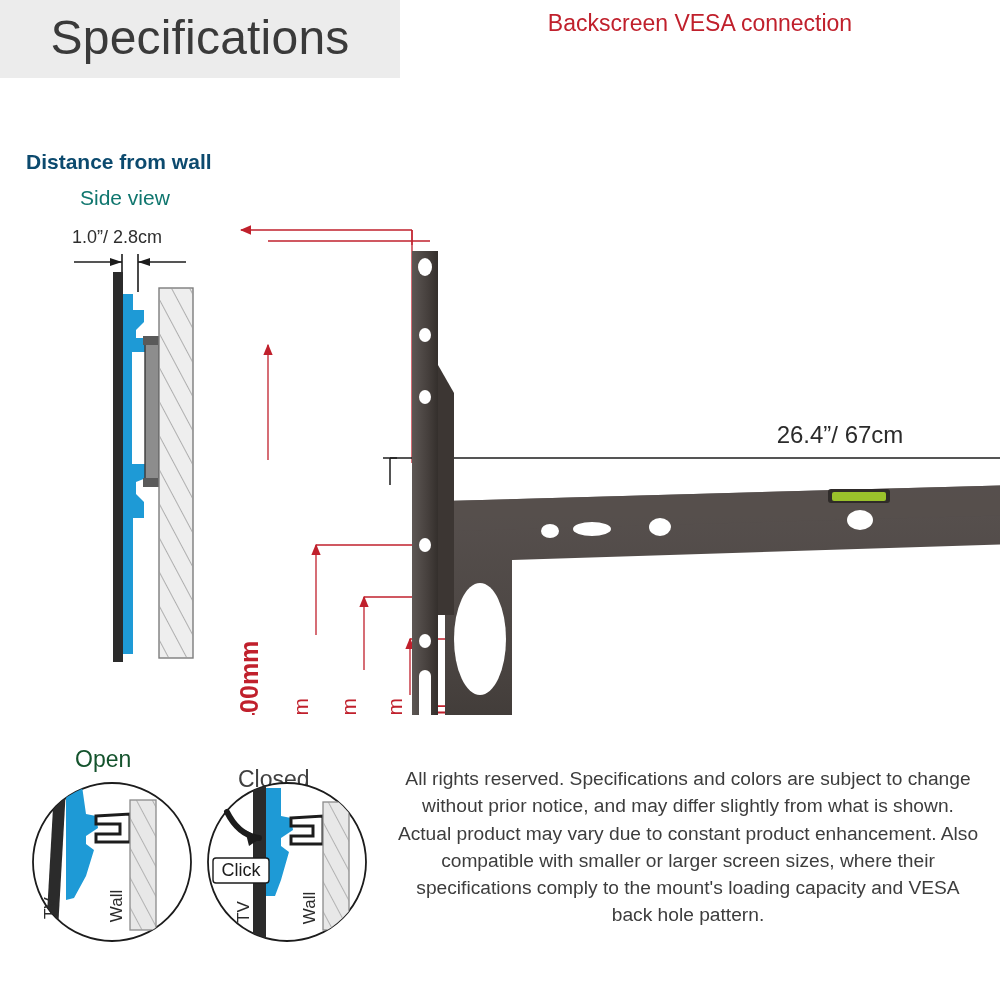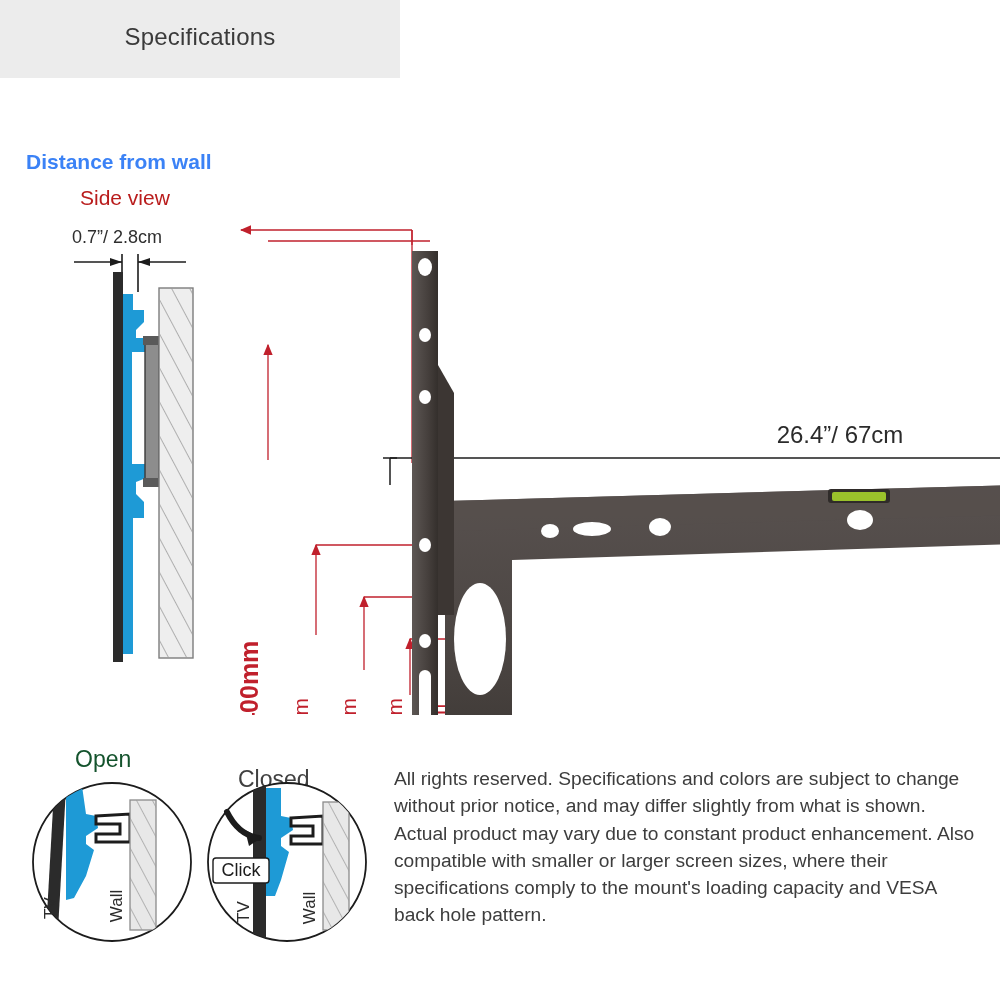--- a/index.html
+++ b/index.html
@@ -14,37 +14,37 @@
   
   #header-band {
     position: absolute; left: 0; top: 0;
     width: 400px; height: 78px;
     background: #ececec;
   }
   #spec-title {
     position: absolute; left: 0; top: 0;
     width: 400px; height: 74px;
     display: flex; align-items: center; justify-content: center;
-    font-size: 24px; font-weight: 400; color: #3a3a3a;
+    font-size: 48px; font-weight: 400; color: #3a3a3a;
     letter-spacing: 0.2px;
   }
   #vesa-block {
     position: absolute; left: 420px; top: 8px; width: 560px;
     text-align: center; color: #c0202c;
     font-size: 23px; line-height: 1.38;
   }
 
   
   #dfw-title {
     position: absolute; left: 26px; top: 150px;
-    font-size: 21px; font-weight: bold; color: #3b82f6;
+    font-size: 21px; font-weight: bold; color: #0c4a6e;
   }
   #side-view-label {
     position: absolute; left: 80px; top: 186px;
-    font-size: 21px; color: #b91c1c;
+    font-size: 21px; color: #0f766e;
   }
   #depth-label {
     position: absolute; left: 72px; top: 227px;
     font-size: 18px; color: #2e2e2e;
   }
   #side-svg { position: absolute; left: 60px; top: 250px; }
 
   
   #main-svg { position: absolute; left: 240px; top: 215px; }
 
@@ -57,37 +57,38 @@
     position: absolute; left: 238px; top: 766px;
     font-size: 23px; color: #404040;
   }
   #open-svg  { position: absolute; left: 30px;  top: 780px; }
   #closed-svg{ position: absolute; left: 205px; top: 780px; }
 
   
   #disclaimer {
     position: absolute; left: 394px; top: 765px; width: 588px;
     font-size: 19.2px; line-height: 1.42; color: #3d3d3d;
-    text-align: left;
+    text-align: center;
   }
 </style>
 </head>
 <body>
 
 <div id="page">
 
   <div id="header-band"></div>
   <div id="spec-title">Specifications</div>
 
   <div id="vesa-block">
+    <div>Backscreen VESA connection</div>
   </div>
 
   <div id="dfw-title">Distance from wall</div>
   <div id="side-view-label">Side view</div>
-  <div id="depth-label">0.7”/ 2.8cm</div>
+  <div id="depth-label">1.0”/ 2.8cm</div>
 
   <svg id="side-svg" width="180" height="420" viewBox="0 0 180 420">
 
     <g stroke="#1c1c1c" stroke-width="1.6" fill="none">
       <line x1="14" y1="12" x2="62" y2="12"></line>
       <line x1="78" y1="12" x2="126" y2="12"></line>
       <line x1="62" y1="4" x2="62" y2="24"></line>
       <line x1="78" y1="4" x2="78" y2="42"></line>
     </g>
     <polygon points="62,12 50,8 50,16" fill="#1c1c1c"></polygon>

